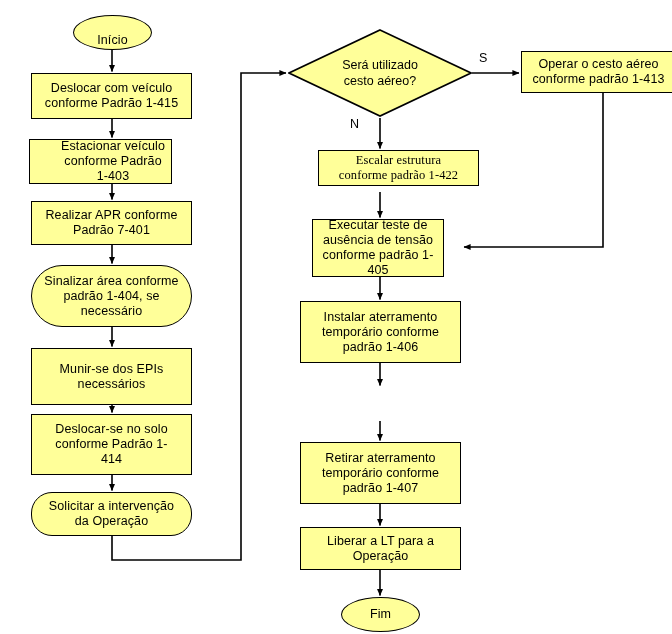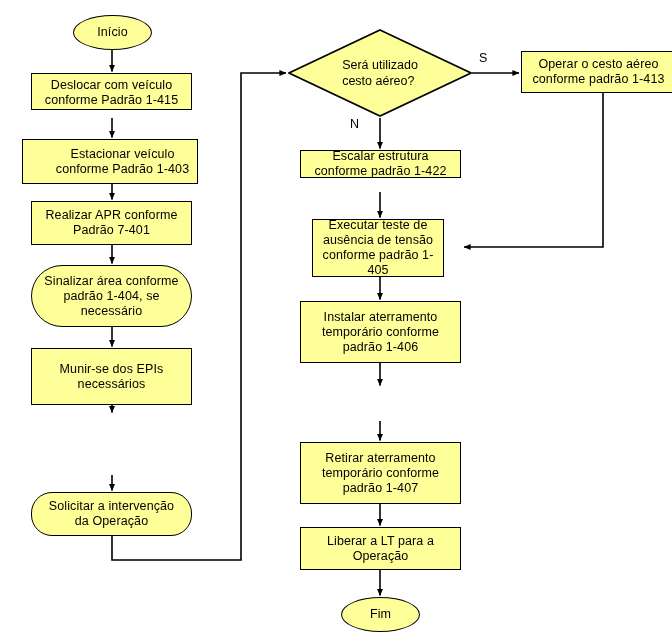--- a/index.html
+++ b/index.html
@@ -62,21 +62,21 @@
     width: 100%;
     height: 100%;
   }
   .decision .decision-text {
     position: relative;
     z-index: 2;
     font-size: 12.5px;
     line-height: 16px;
     color: #000000;
     white-space: pre-line;
-    text-align: left;
+    text-align: center;
   }
   .edge-label {
     position: absolute;
     font-size: 12.5px;
     color: #000000;
     line-height: 13px;
   }
 </style>
 </head>
 <body>
@@ -118,50 +118,55 @@
 
     <line x1="380" y1="363" x2="380" y2="385.5" stroke="#000000" stroke-width="1.6" marker-end="url(#arrowhead)"></line>
 
     <line x1="380" y1="421" x2="380" y2="440.5" stroke="#000000" stroke-width="1.6" marker-end="url(#arrowhead)"></line>
 
     <line x1="380" y1="504" x2="380" y2="525.5" stroke="#000000" stroke-width="1.6" marker-end="url(#arrowhead)"></line>
 
     <line x1="380" y1="570" x2="380" y2="595.5" stroke="#000000" stroke-width="1.6" marker-end="url(#arrowhead)"></line>
   </svg>
 
-  <div class="node terminator" style="left:73px; top:15px; width:79px; height:35px;">
+  <div class="node terminator" style="left:73px; top:15px; width:79px; height:35px;align-items:flex-end;">
     <span class="node-label">Início</span>
   </div>
 
-  <div class="node" style="left:31px; top:73px; width:161px; height:37px;align-items:flex-end;">
+  <div class="node" style="left:31px; top:73px; width:161px; height:46px;">
     <span class="node-label">Deslocar com veículo
 conforme Padrão 1-415</span>
   </div>
 
-  <div class="node" style="left:22px; top:139px; width:176px; height:45px;padding-left:28px;">
+  <div class="node" style="left:29px; top:139px; width:143px; height:45px;padding-left:28px;">
     <span class="node-label">Estacionar veículo
 conforme Padrão 1-403</span>
   </div>
 
   <div class="node" style="left:31px; top:201px; width:161px; height:44px;">
     <span class="node-label">Realizar APR conforme
 Padrão 7-401</span>
   </div>
 
   <div class="node" style="left:31px; top:265px; width:161px; height:62px;border-radius:31px;">
     <span class="node-label">Sinalizar área conforme
 padrão 1-404, se
 necessário</span>
   </div>
 
   <div class="node" style="left:31px; top:348px; width:161px; height:57px;">
     <span class="node-label">Munir-se dos EPIs
 necessários</span>
   </div>
 
+  <div class="node" style="left:31px; top:414px; width:161px; height:61px;">
+    <span class="node-label">Deslocar-se no solo
+conforme Padrão 1-
+414</span>
+  </div>
 
   <div class="node" style="left:31px; top:492px; width:161px; height:44px;border-radius:21px;">
     <span class="node-label">Solicitar a intervenção
 da Operação</span>
   </div>
 
   <div class="decision" style="left:288px; top:29px; width:184px; height:88px;">
     <svg class="decision-shape" viewBox="0 0 184 88" preserveAspectRatio="none">
       <polygon points="92,1 183,44 92,87 1,44" fill="#ffff99" stroke="#000000" stroke-width="1.6"></polygon>
     </svg>
@@ -171,21 +176,21 @@
 
   <div class="edge-label" style="left:479px; top:52px;"><span>S</span></div>
 
   <div class="edge-label" style="left:350px; top:118px;"><span>N</span></div>
 
   <div class="node" style="left:521px; top:51px; width:155px; height:42px;">
     <span class="node-label">Operar o cesto aéreo
 conforme padrão 1-413</span>
   </div>
 
-  <div class="node" style="left:300px; top:150px; width:161px; height:28px;">
+  <div class="node" style="left:318px; top:150px; width:161px; height:36px;font-family:Liberation Serif, serif;">
     <span class="node-label">Escalar estrutura
 conforme padrão 1-422</span>
   </div>
 
   <div class="node" style="left:312px; top:219px; width:132px; height:58px;">
     <span class="node-label">Executar teste de
 ausência de tensão
 conforme padrão 1-405</span>
   </div>
 

